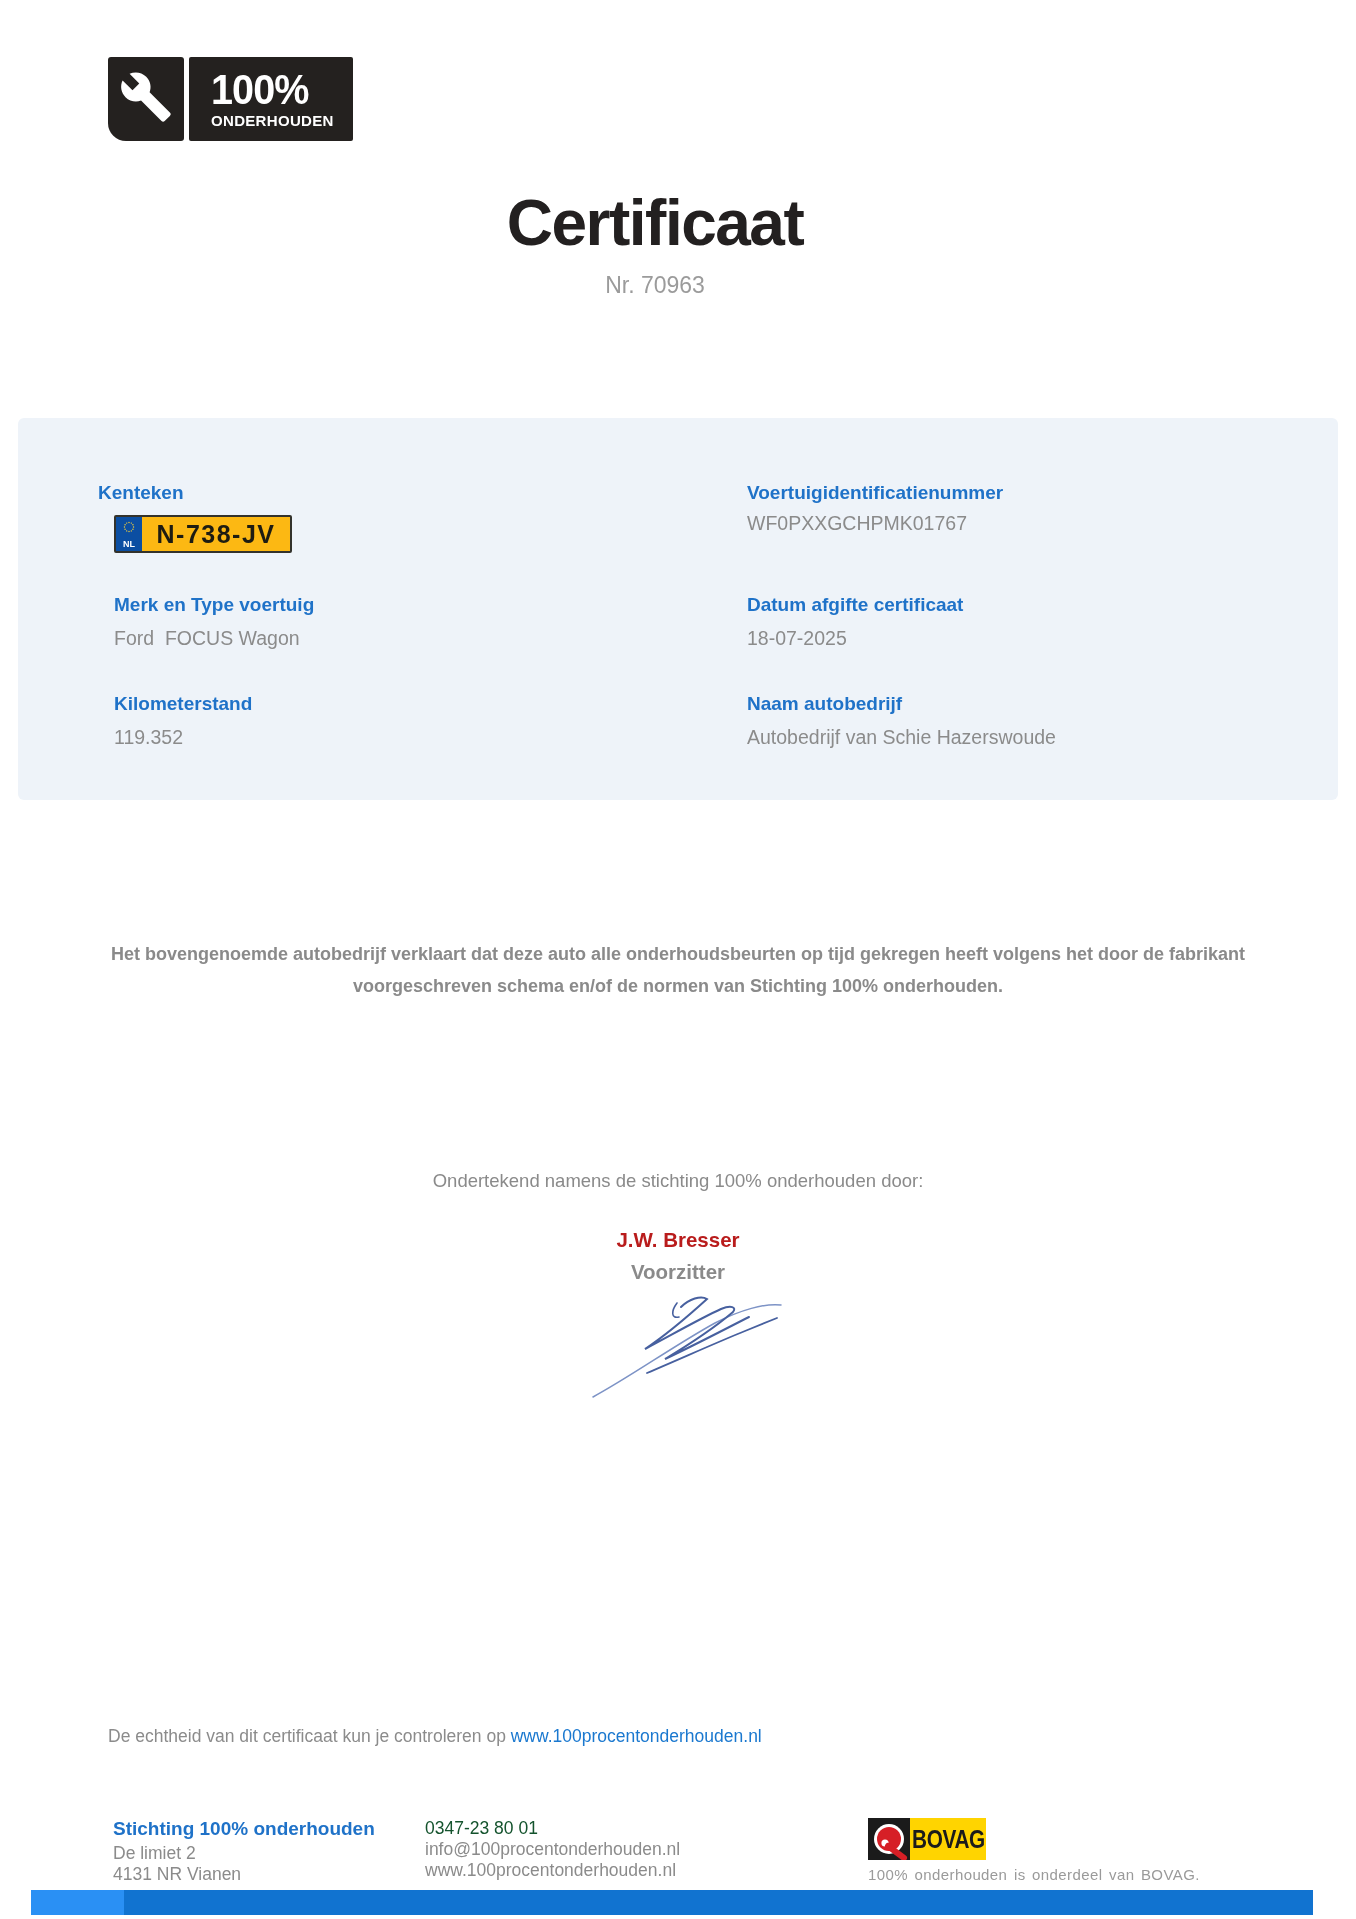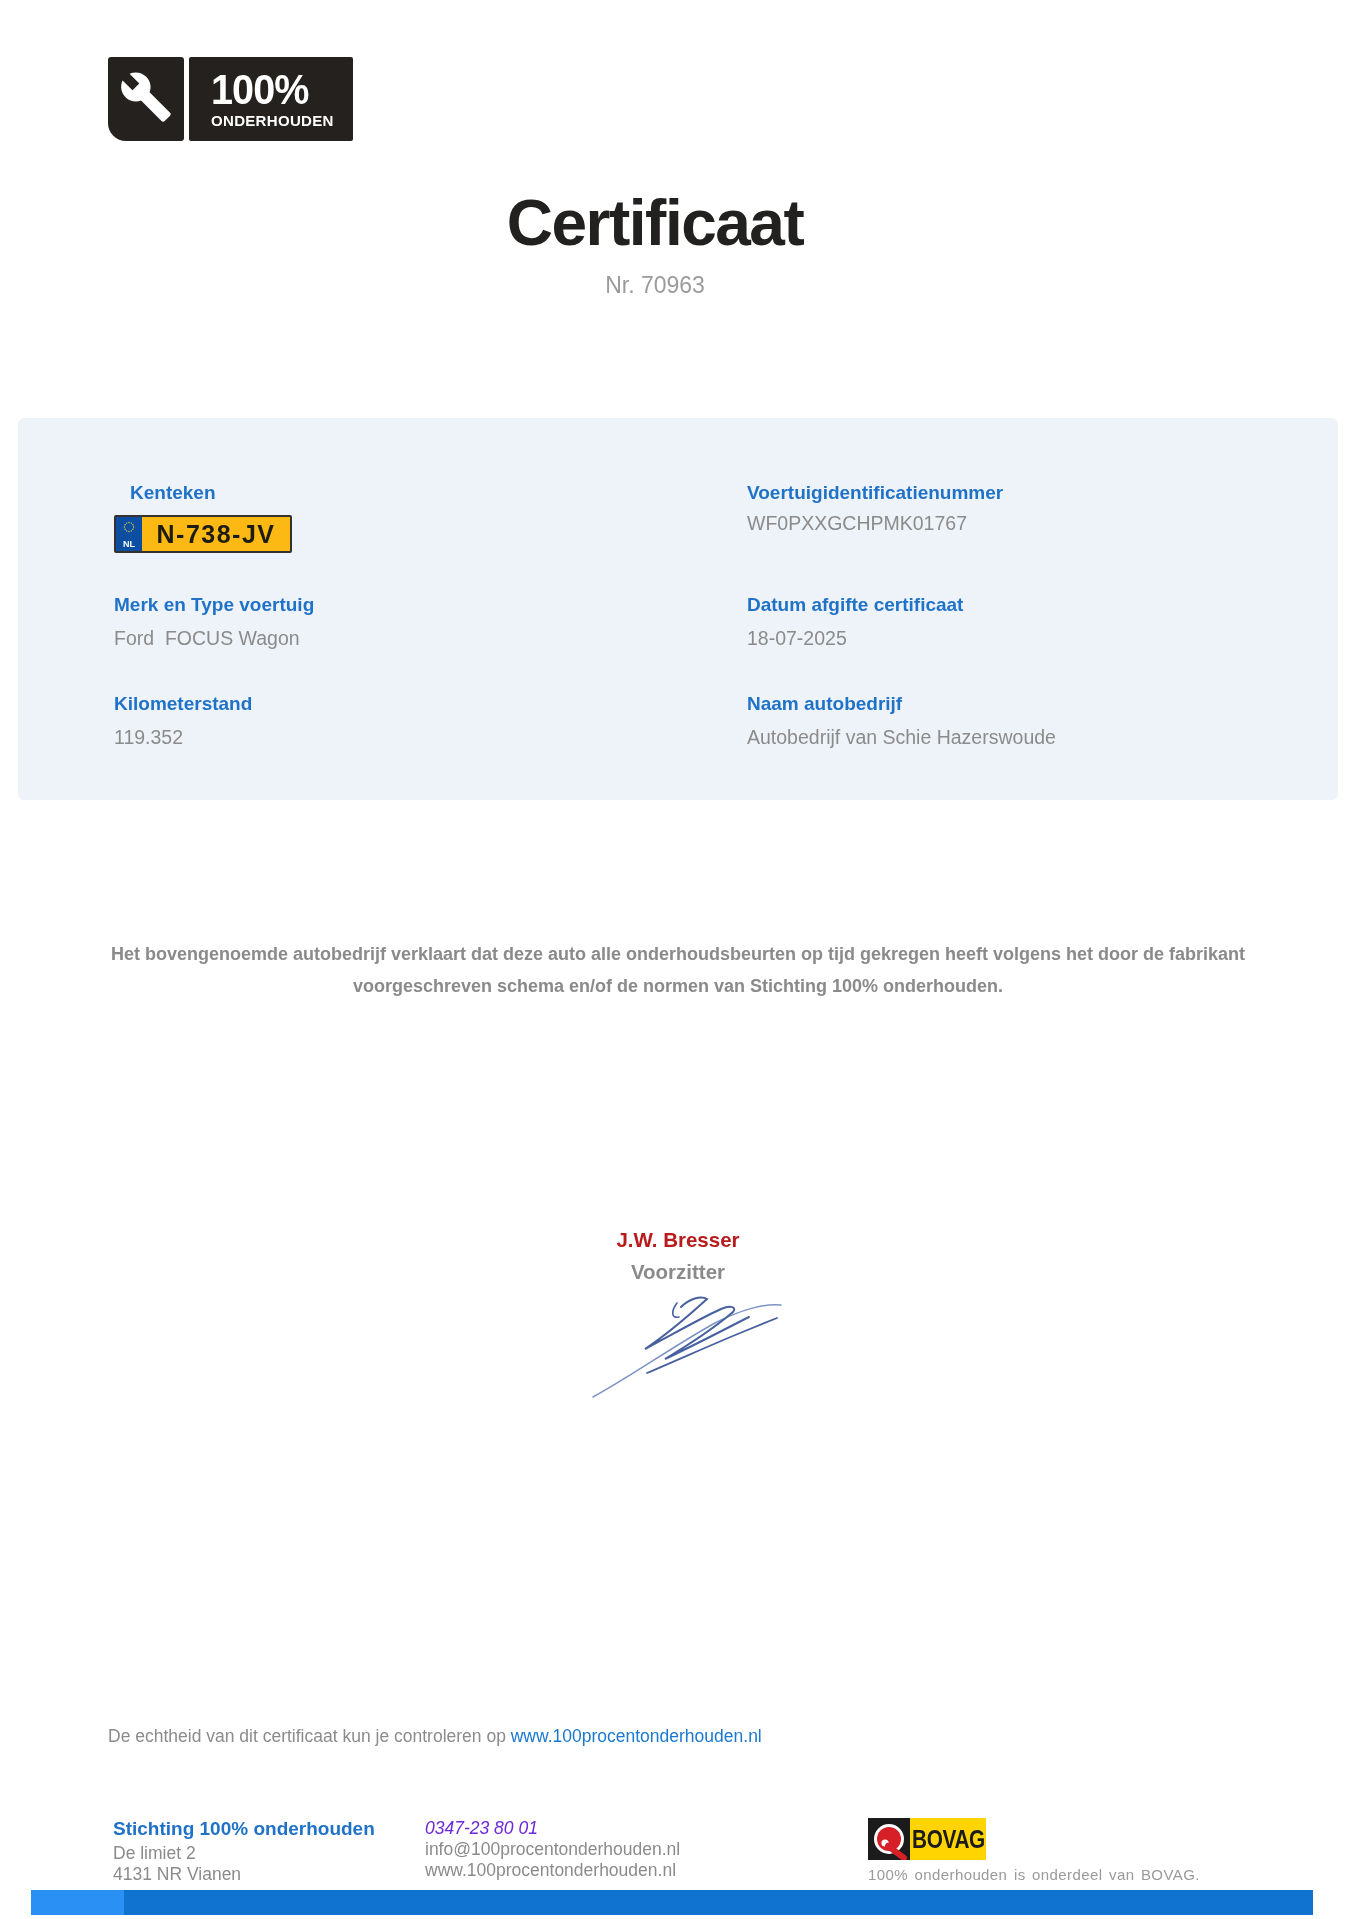--- a/index.html
+++ b/index.html
@@ -47,21 +47,21 @@
   .signature{top:1285px;left:585px;width:220px;height:120px;}
 
   
   .verify{top:1726px;left:108px;font-size:17.5px;color:#8b8b8b;}
   .verify a{color:#1a78cf;text-decoration:none;}
 
   
   .f-org{top:1818px;left:113px;font-size:19px;font-weight:700;color:#1f72c8;}
   .f-adr1{top:1843px;left:113px;font-size:17.5px;color:#8b8b8b;}
   .f-adr2{top:1864px;left:113px;font-size:17.5px;color:#8b8b8b;}
-  .f-phone{top:1818px;left:425px;font-size:17.5px;color:#6d28d9;font-style:italic;}
+  .f-phone{top:1818px;left:425px;font-size:17.5px;color:#14532d;}
   .f-email{top:1839px;left:425px;font-size:17.5px;color:#8b8b8b;}
   .f-web{top:1860px;left:425px;font-size:17.5px;color:#8b8b8b;}
 
   .bovag{top:1818px;left:868px;height:42px;display:flex;text-align:center;}
   .bovag-wheel{width:42px;height:42px;background:#1b1b1b;display:flex;align-items:center;justify-content:center;}
   .bovag-word{width:76px;height:42px;background:#ffd400;display:flex;align-items:center;justify-content:center;
               font-size:26px;font-weight:700;color:#1b1b1b;letter-spacing:-.5px;transform-origin:center;}
   .bovag-word span{display:inline-block;transform:scaleX(.8);}
   .bovag-note{top:1866px;left:868px;font-size:15px;color:#9a9a9a;letter-spacing:.4px;word-spacing:2px;}
 
@@ -84,21 +84,21 @@
   <div class="logo-tile logo-text">
     <div class="logo-percent">100%</div>
     <div class="logo-name">ONDERHOUDEN</div>
   </div>
 
   <div class="abs title">Certificaat</div>
   <div class="abs cert-nr">Nr. 70963</div>
 
   <div class="abs panel"></div>
 
-  <div class="abs label" style="top:482px;left:130px;">Kenteken</div>
+  <div class="abs label" style="top:482px;left:98px;">Kenteken</div>
   <div class="abs plate">
     <div class="plate-band">
       <span>
         <svg width="14" height="14" viewBox="0 0 20 20">
           <g fill="#f8d038">
             <circle cx="10" cy="3.5" r="1"></circle>
               <circle cx="13.3" cy="4.4" r="1"></circle>
               <circle cx="15.6" cy="6.7" r="1"></circle>
             <circle cx="16.5" cy="10" r="1"></circle>
               <circle cx="15.6" cy="13.3" r="1"></circle>
@@ -127,20 +127,21 @@
   <div class="abs value" style="top:627px;left:747px;">18-07-2025</div>
 
   <div class="abs label" style="top:693px;left:114px;">Kilometerstand</div>
   <div class="abs value" style="top:726px;left:114px;">119.352</div>
 
   <div class="abs label" style="top:693px;left:747px;">Naam autobedrijf</div>
   <div class="abs value" style="top:726px;left:747px;">Autobedrijf van Schie Hazerswoude</div>
 
   <div class="abs statement">Het bovengenoemde autobedrijf verklaart dat deze auto alle onderhoudsbeurten op tijd gekregen heeft volgens het door de fabrikant voorgeschreven schema en/of de normen van Stichting 100% onderhouden.</div>
 
+  <div class="abs sign-intro">Ondertekend namens de stichting 100% onderhouden door:</div>
   <div class="abs sign-name">J.W. Bresser</div>
   <div class="abs sign-role">Voorzitter</div>
 
   <div class="abs signature">
     <svg width="220" height="120" viewBox="0 0 220 120">
       <g fill="none" stroke-linecap="round">
         <path d="M8 112 C 45 92, 90 60, 130 38 C 155 25, 180 18, 196 20" stroke="#7d93c6" stroke-width="1.5"></path>
         <path d="M96 22 C 104 14, 116 10, 122 14 C 100 34, 78 52, 60 64 C 90 48, 118 32, 136 24 C 146 20, 152 22, 148 27 C 128 44, 100 62, 80 74 C 110 60, 144 42, 164 32" stroke="#47609f" stroke-width="2"></path>
         <path d="M62 88 C 95 74, 135 56, 160 46 L 192 33" stroke="#47609f" stroke-width="1.8"></path>
         <path d="M92 18 C 86 26, 86 34, 94 32" stroke="#47609f" stroke-width="1.6"></path>

